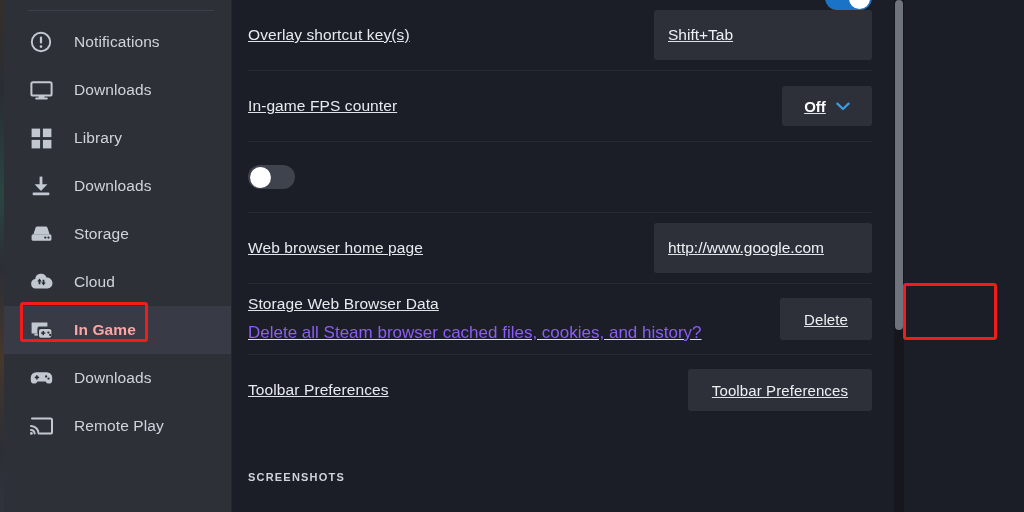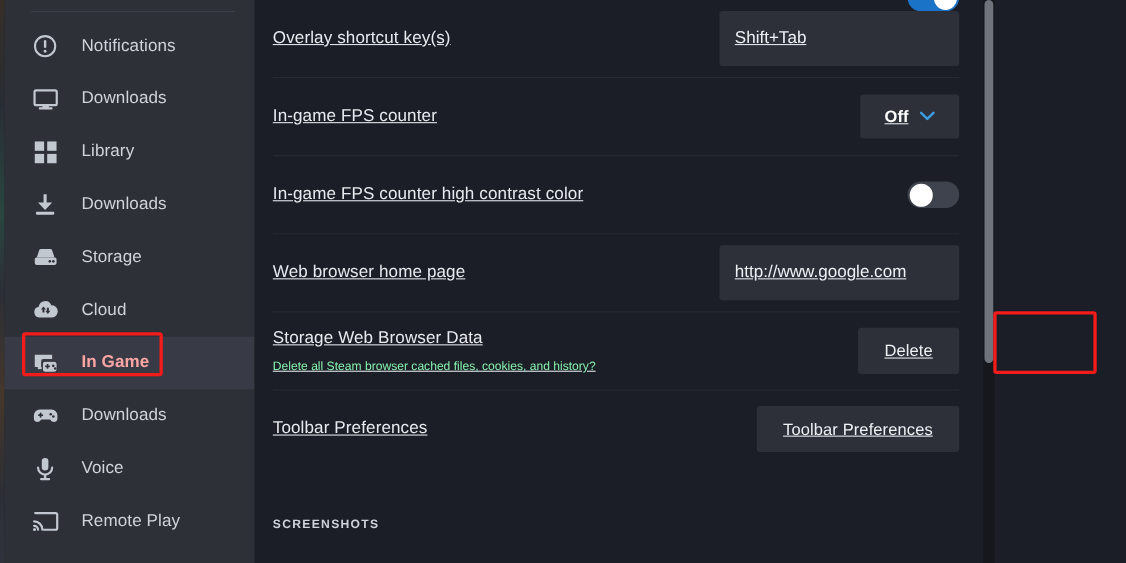--- a/index.html
+++ b/index.html
@@ -38,21 +38,21 @@
   .main { flex:1; position:relative; background:#1b1e26; overflow:hidden; }
   .rows { padding:0 32px 0 16px; }
   .row { position:relative; display:flex; align-items:flex-start;
          justify-content:space-between; min-height:70px; padding:0 0 0 0;
          border-top:1px solid #262a33;text-decoration:underline; }
   .row:first-child { border-top:none; }
   .row-inner { display:flex; align-items:center; justify-content:space-between;
                width:100%; min-height:70px; }
   .row-left { display:flex; flex-direction:column; justify-content:center; padding-right:18px; }
   .row-label { font-size:15.5px; color:#e7eaee; letter-spacing:.1px; white-space:nowrap; }
-  .row-sub { font-size:11px; color:#86efac; margin-top:10px; white-space:nowrap; }
+  .row-sub { font-size:17px; color:#8b5cf6; margin-top:10px; white-space:nowrap; }
   .row-right { display:flex; align-items:center; justify-content:flex-end; }
 
   
   .textfield { background:#2d3039; border:none; border-radius:3px;
                height:50px; width:218px; display:flex; align-items:center;
                padding:16px 14px; font-size:15.5px; color:#eef1f4; cursor:text; }
   .textfield.url { justify-content:flex-start; }
 
   .dropdown { background:#2d3039; border-radius:3px; height:40px; min-width:90px;
               display:flex; align-items:center; justify-content:center; gap:10px;
@@ -183,31 +183,20 @@
               <rect x="5.6" y="8.6" width="4.6" height="1.6" rx=".8" fill="#2e3038"></rect>
               <rect x="7.1" y="7.1" width="1.6" height="4.6" rx=".8" fill="#2e3038"></rect>
               <circle cx="17.1" cy="8.5" r="1.15" fill="#2e3038"></circle>
               <circle cx="19.5" cy="10.6" r="1.15" fill="#2e3038"></circle>
             </svg>
           </span>
           <span class="nav-label">Downloads</span>
         </div>
         <div class="nav-item">
           <span class="nav-icon">
-            <svg width="22" height="24" viewBox="0 0 22 24" fill="none">
-              <rect x="8" y="2.4" width="6" height="11.4" rx="3" fill="#c2c8cf"></rect>
-              <path d="M4.6 11 A6.4 6.4 0 0 0 17.4 11" stroke="#c2c8cf" stroke-width="2" fill="none" stroke-linecap="round"></path>
-              <rect x="9.9" y="17" width="2.2" height="4.4" fill="#c2c8cf"></rect>
-              <rect x="6.4" y="20.6" width="9.2" height="2" rx="1" fill="#c2c8cf"></rect>
-            </svg>
-          </span>
-          <span class="nav-label">Voice</span>
-        </div>
-        <div class="nav-item">
-          <span class="nav-icon">
             <svg width="25" height="22" viewBox="0 0 25 22" fill="none">
               <path d="M3 3.4 H21.4 A1.6 1.6 0 0 1 23 5 V17 A1.6 1.6 0 0 1 21.4 18.6 H11" stroke="#c2c8cf" stroke-width="2" fill="none" stroke-linecap="round"></path>
               <path d="M2 11 A7.6 7.6 0 0 1 9.6 18.6" stroke="#c2c8cf" stroke-width="2" fill="none" stroke-linecap="round"></path>
               <path d="M2 15 A3.6 3.6 0 0 1 5.6 18.6" stroke="#c2c8cf" stroke-width="2" fill="none" stroke-linecap="round"></path>
               <circle cx="2.4" cy="18.4" r="1.4" fill="#c2c8cf"></circle>
             </svg>
           </span>
           <span class="nav-label">Remote Play</span>
         </div>
       </nav>
@@ -245,23 +234,20 @@
                 <span class="dropdown-value">Off</span>
                 <span><svg class="chev" viewBox="0 0 14 9" fill="none">
                     <path d="M1.4 1.6 L7 7 L12.6 1.6" stroke="#3b9ae0" stroke-width="2.3" stroke-linecap="round" stroke-linejoin="round"></path>
                   </svg></span>
               </div>
             </div>
           </div>
         </div>
         <div class="row">
           <div class="row-inner">
-            <div class="row-left">
-              <div class="row-label">In-game FPS counter high contrast color</div>
-            </div>
             <div class="row-right">
               <div class="toggle">
                 <span class="knob"></span>
               </div>
             </div>
           </div>
         </div>
         <div class="row">
           <div class="row-inner">
             <div class="row-left">

